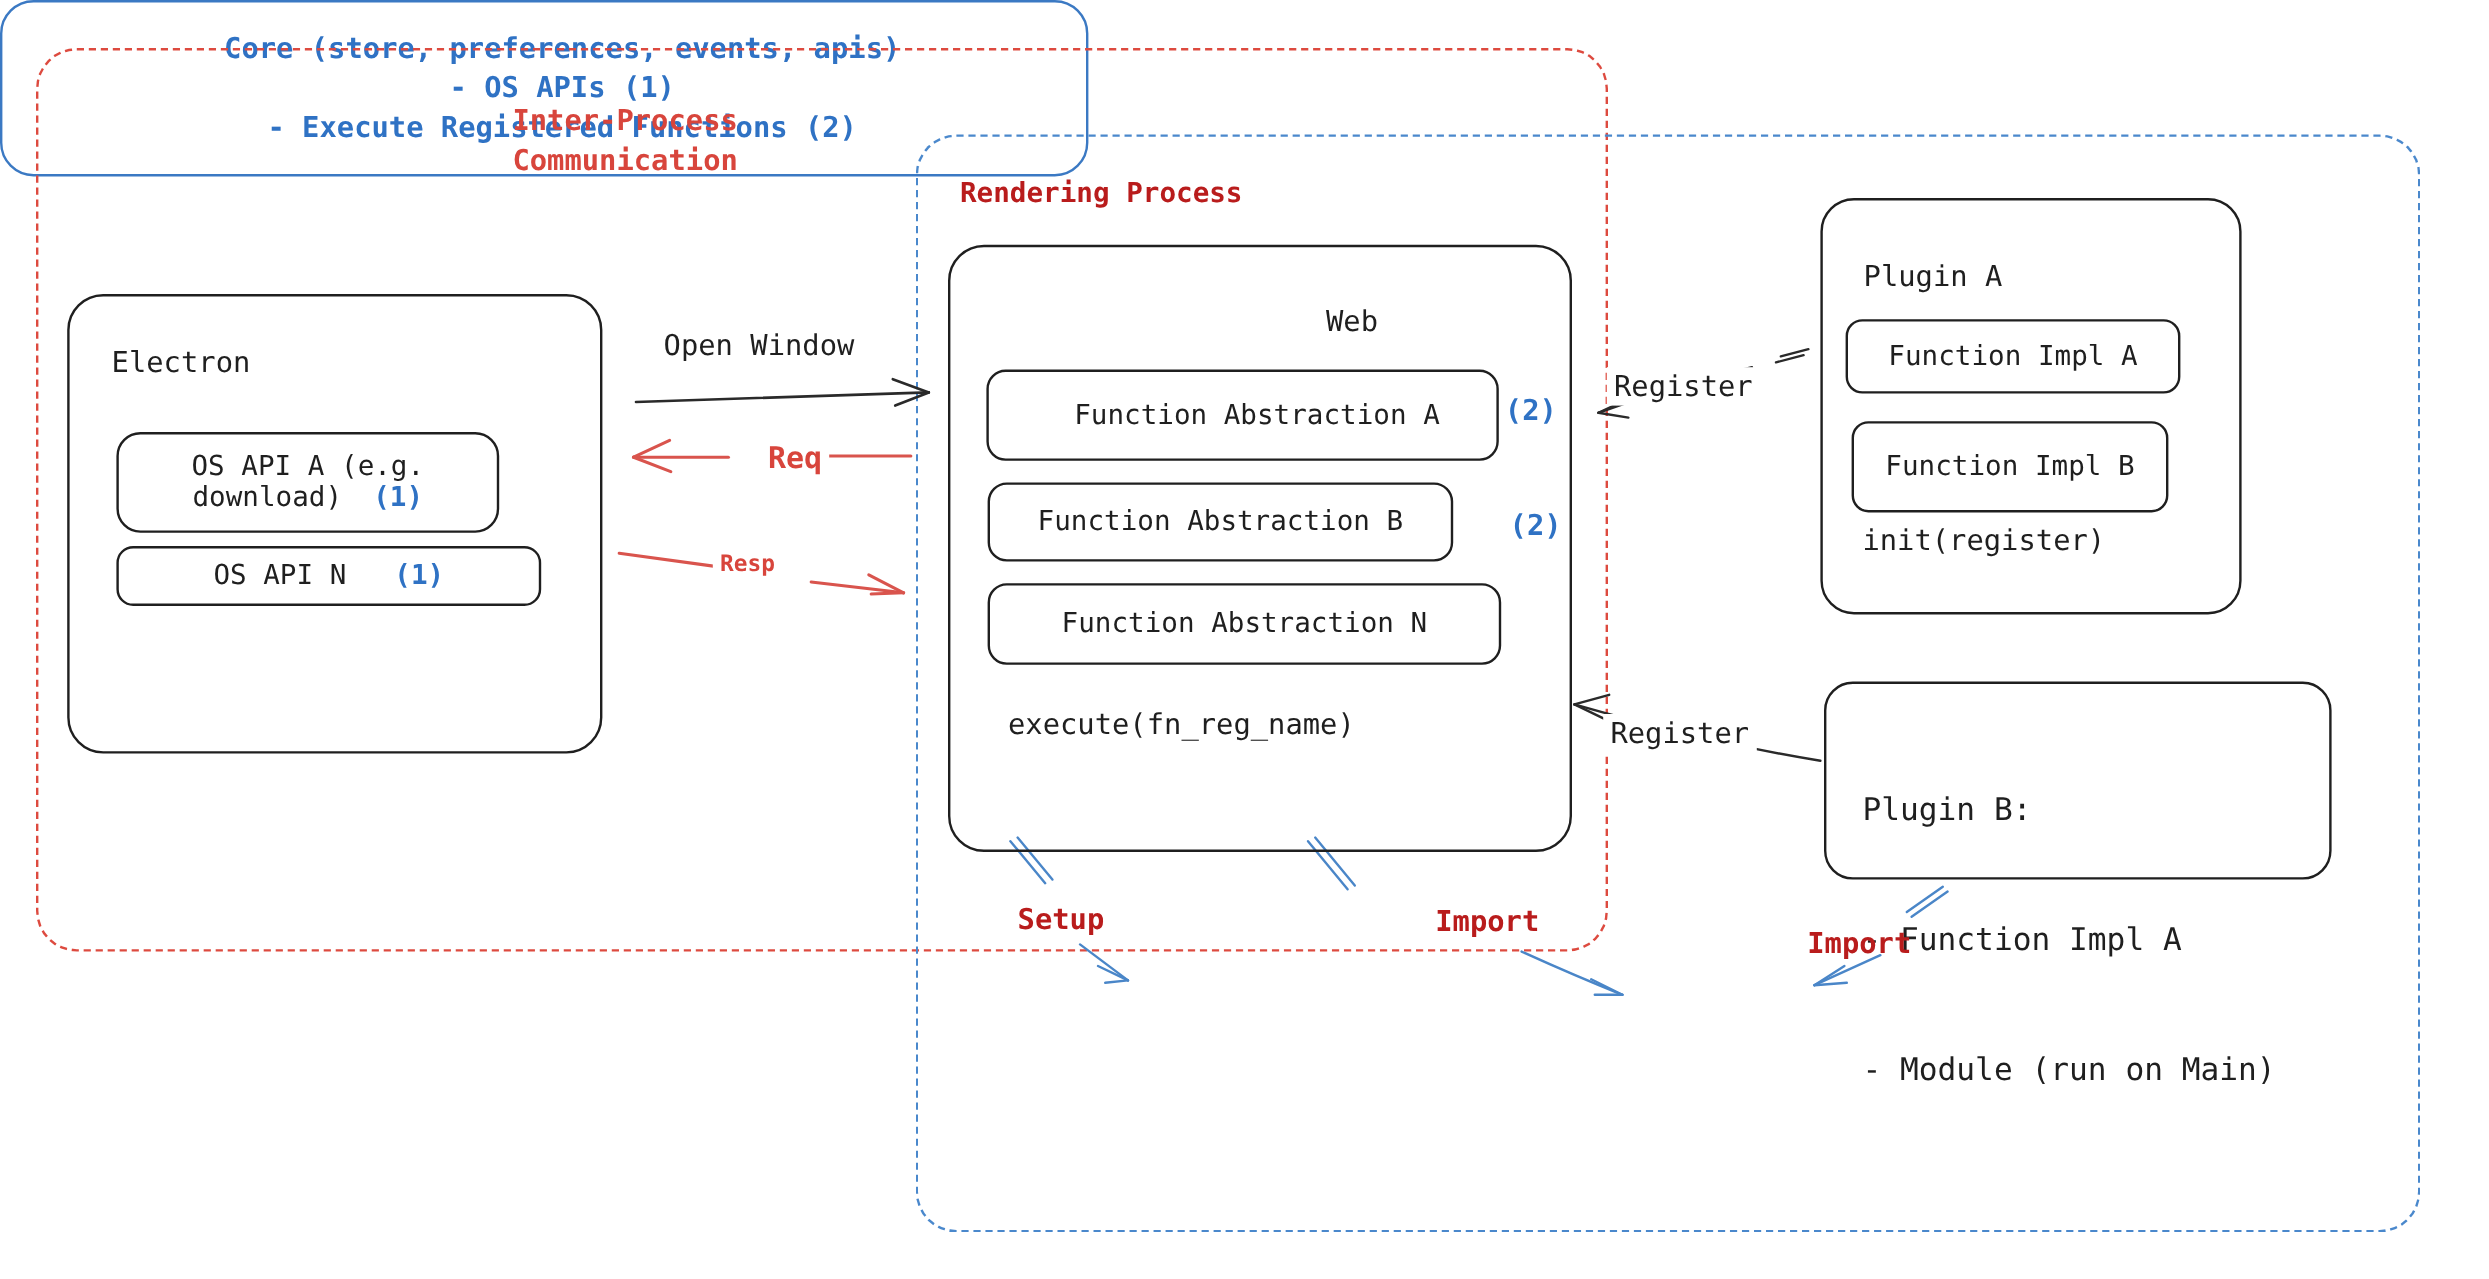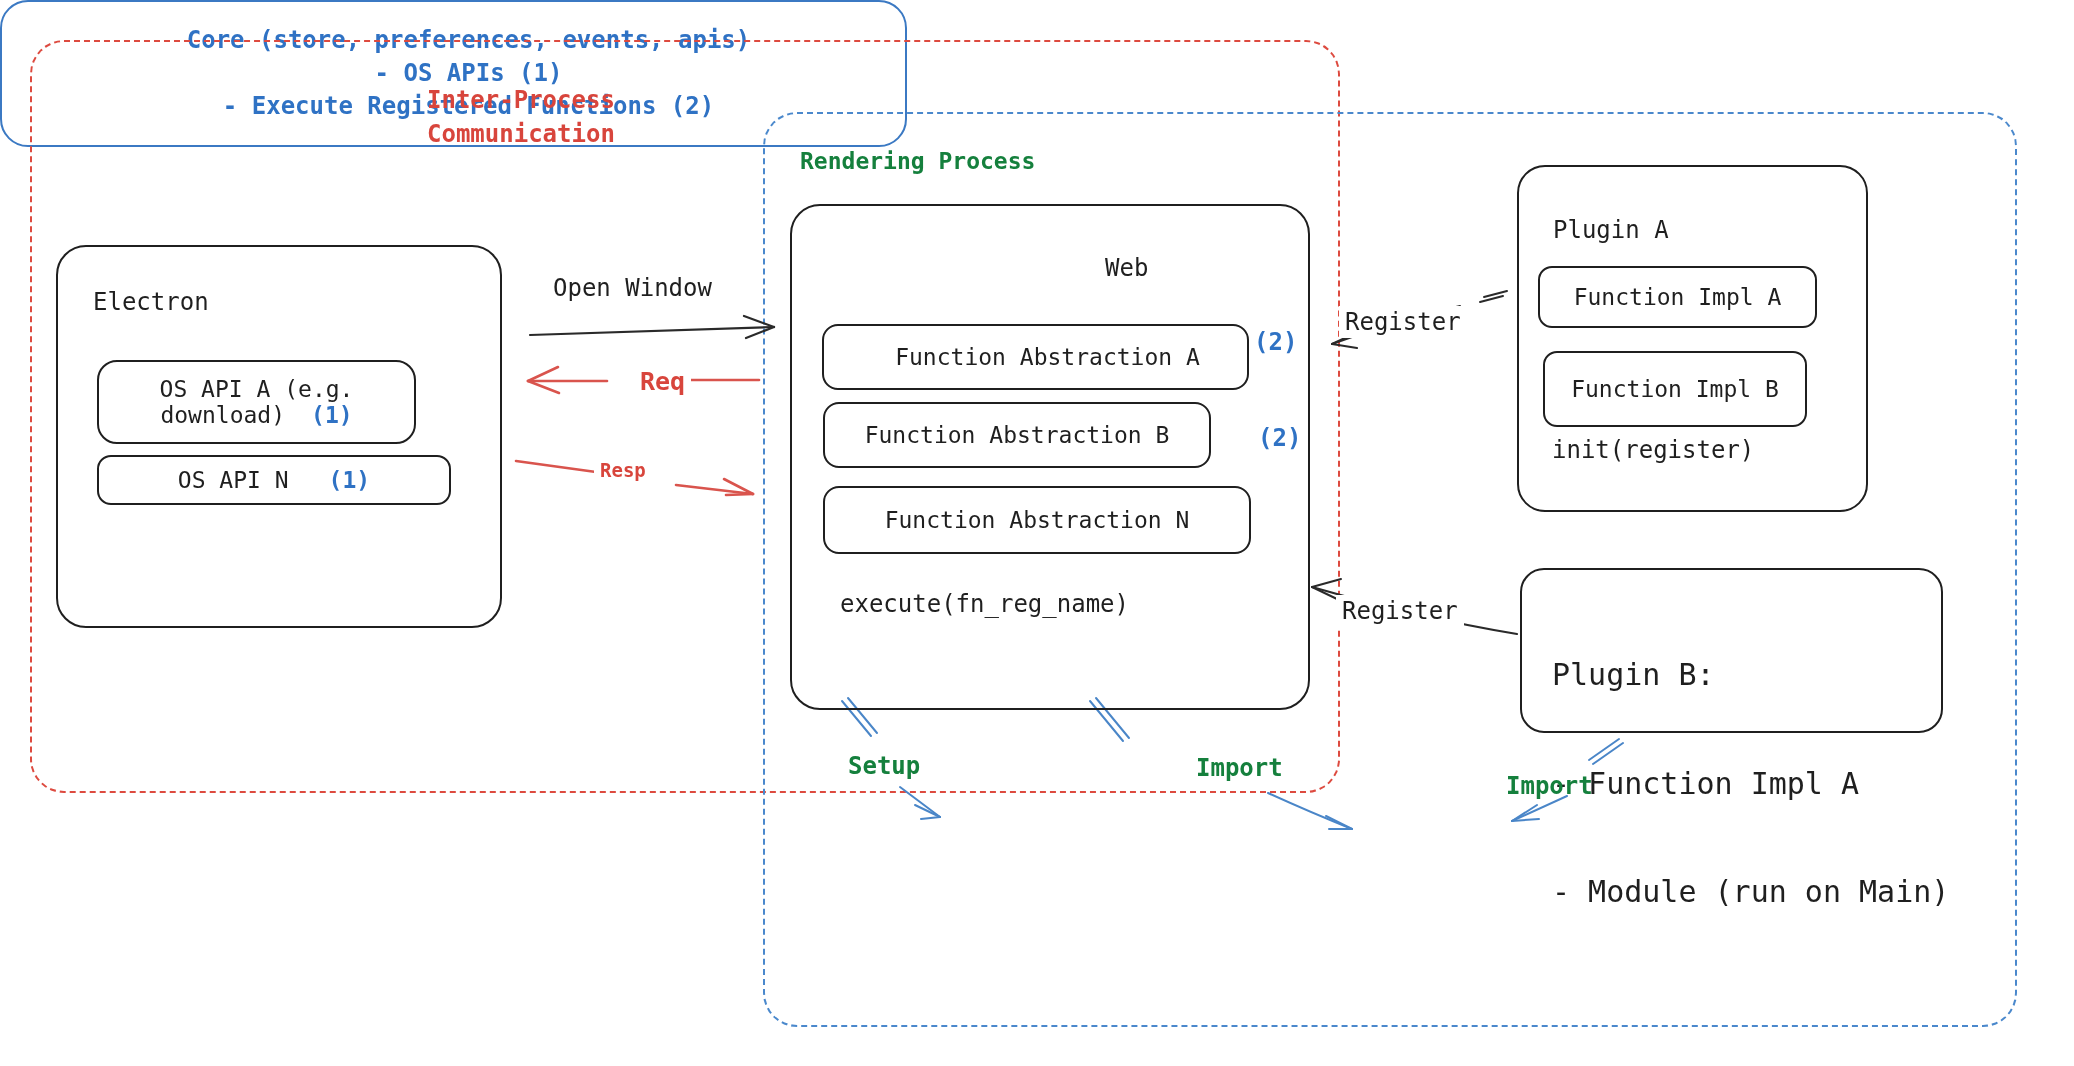--- a/index.html
+++ b/index.html
@@ -10,21 +10,21 @@
     font-family:"DejaVu Sans Mono", monospace;
     color:#1f1f1f;
     overflow:hidden;
   }
   svg.wires{position:absolute;left:0;top:0;z-index:1;}
   .box{position:absolute;box-sizing:border-box;background:transparent;z-index:2;}
   .solid{border:2px solid #1f1f1f;}
   .label{position:absolute;z-index:3;white-space:pre;font-size:24px;line-height:1.35;}
   .onwire{background:#ffffff;padding:0 6px;}
   .red{color:#d8453c;font-weight:bold;}
-  .blue{color:#15803d;font-weight:bold;}
+  .blue{color:#b91c1c;font-weight:bold;}
   .badge{color:#2f72c4;font-weight:bold;}
   .ipc-box{
     left:30px;top:40px;width:1310px;height:753px;
     border:2.5px dashed #dd4a3f;border-radius:34px;z-index:0;
   }
   .rendering-box{
     left:763px;top:112px;width:1254px;height:915px;
     border:2.5px dashed #4a88cc;border-radius:34px;z-index:0;
   }
   .inner{
@@ -32,21 +32,21 @@
     text-align:center;font-size:23px;
   }
   .core-box{
     left:927px;top:832px;width:873px;height:143px;
     border:2px solid #3b79c3;border-radius:28px;
     display:flex;flex-direction:column;align-items:center;justify-content:center;
     z-index:2;
     padding-left:30px;
   }
   .core-box div{font-size:24px;line-height:33px;color:#2f72c4;font-weight:bold;text-align:center;white-space:pre;}
-  .pluginb-lines div{font-size:30px;line-height:44px;white-space:pre;}
+  .pluginb-lines div{font-size:26px;line-height:44px;white-space:pre;}
 </style>
 </head>
 <body>
 
 <div class="canvas">
 
   <svg class="wires" width="2074" height="1066" viewBox="0 0 2074 1066">
 
     <g stroke="#2a2a2a" stroke-width="2.2" fill="none" stroke-linecap="round">
       <path d="M530,335 L774,327"></path>
@@ -130,21 +130,21 @@
       <span class="badge">(1)</span>
   </div>
 
   <div class="label" style="left:553px;top:272px;text-align:center;">Open Window</div>
   <div class="label red onwire" style="left:634px;top:365px;font-size:25px;">Req</div>
   <div class="label red onwire" style="left:594px;top:458px;font-size:19px;">Resp</div>
 
   <div class="box solid" style="left:790px;top:204px;width:520px;height:506px;border-radius:30px;"></div>
   <div class="label" style="left:1105px;top:252px;">Web</div>
 
-  <div class="box solid inner" style="left:822px;top:324px;width:427px;height:66px;border-radius:16px;padding-left:24px;">
+  <div class="box solid inner" style="left:822px;top:308px;width:427px;height:76px;border-radius:16px;padding-left:24px;">
     <span>Function Abstraction A</span>
   </div>
   <div class="label badge" style="left:1254px;top:326px;">(2)</div>
 
   <div class="box solid inner" style="left:823px;top:402px;width:388px;height:66px;border-radius:16px;">
     <span>Function Abstraction B</span>
   </div>
   <div class="label badge" style="left:1258px;top:422px;">(2)</div>
 
   <div class="box solid inner" style="left:823px;top:486px;width:428px;height:68px;border-radius:16px;">

